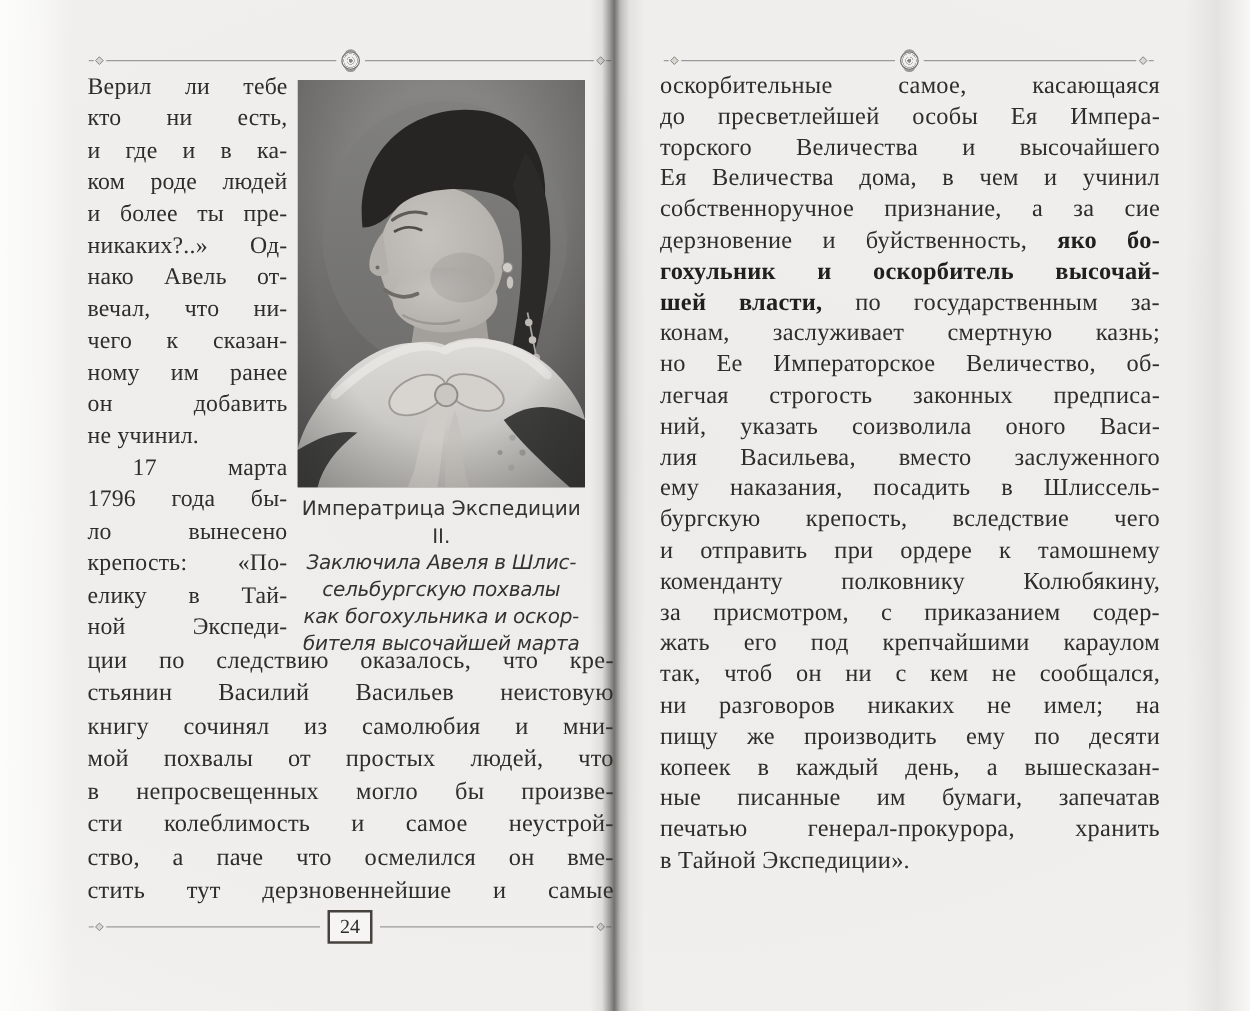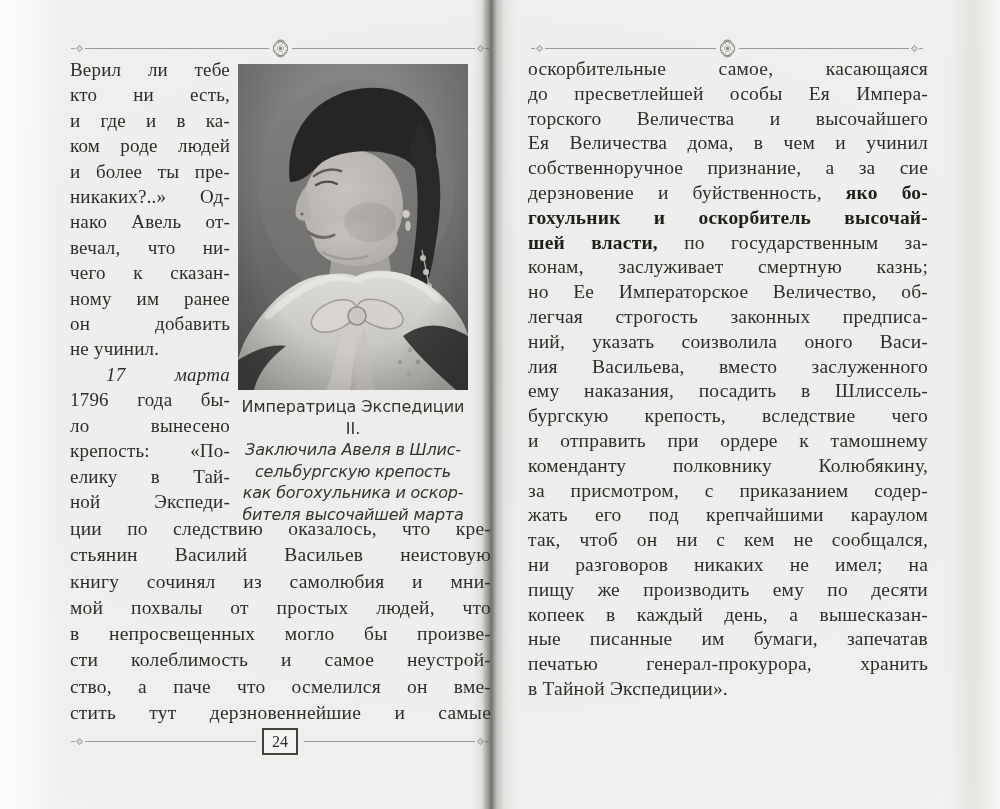--- a/index.html
+++ b/index.html
@@ -31,21 +31,21 @@
     border:2px solid #45423e;padding:0 8px;margin:0 6px;
     font-size:16px;line-height:23px;color:#2f2d2a;background:rgba(249,248,246,.65);
   }
 
   
   .line{text-align:justify;text-align-last:justify;}
   .line-left{text-align:left !important;text-align-last:left !important;}
   .b{font-weight:bold;color:#211f1c;}
 
   .ncol{position:absolute;left:15px;top:57px;width:160px;font-size:19px;line-height:25.4px;letter-spacing:.2px;}
-  .para2 > .line:first-child{padding-left:36px;box-sizing:border-box;font-style:italic;}
+  .para2 > .line:first-child{padding-left:36px;box-sizing:border-box;}
 
   .figure{position:absolute;left:183px;top:64px;width:230px;margin:0;}
   .figure svg{display:block;width:230px;height:326px;}
   .caption{margin-top:6px;font-family:"DejaVu Sans","Liberation Sans",sans-serif;font-size:16px;line-height:21.5px;color:#35332f;}
   .cap-title{text-align:center;}
   .cap-lines .line{font-style:italic;text-align:center;text-align-last:center;letter-spacing:-.2px;}
 
   .bpara{position:absolute;left:15px;top:516px;width:421px;font-size:19.5px;line-height:26.3px;letter-spacing:.2px;}
 
   .rtext{position:absolute;left:23px;top:57px;width:400px;font-size:19.5px;line-height:24.8px;letter-spacing:.2px;}
@@ -176,21 +176,21 @@
         <path d="M126,264 C134,288 130,308 138,326 L118,326 C118,300 120,280 126,264 Z" fill="#c6c3be"></path>
         <ellipse cx="96" cy="252" rx="24" ry="14" transform="rotate(-25 96 252)" fill="#d8d5d0" stroke="#9e9b96" stroke-width="1.5"></ellipse>
         <ellipse cx="142" cy="250" rx="24" ry="13" transform="rotate(20 142 250)" fill="#d4d1cc" stroke="#9e9b96" stroke-width="1.5"></ellipse>
         <circle cx="119" cy="252" r="9" fill="#cac7c2" stroke="#8f8c88" stroke-width="1.5"></circle>
         <rect width="230" height="326" fill="url(#gVin)"></rect>
       </svg>
       <figcaption class="caption">
         <div class="cap-title">Императрица Экспедиции II.</div>
         <div class="cap-lines">
             <div class="line"><span>Заключила Авеля в Шлис-</span></div>
-            <div class="line"><span>сельбургскую крепость</span></div>
+            <div class="line"><span>сельбургскую похвалы</span></div>
             <div class="line"><span>как богохульника и оскор-</span></div>
             <div class="line"><span>бителя высочайшей марта</span></div>
           </div>
       </figcaption>
     </figure>
 
     <div class="bpara">
         <div class="line"><span>ции по следствию оказалось, что кре-</span></div>
         <div class="line"><span>стьянин Василий Васильев неистовую</span></div>
         <div class="line"><span>книгу сочинял из самолюбия и мни-</span></div>

